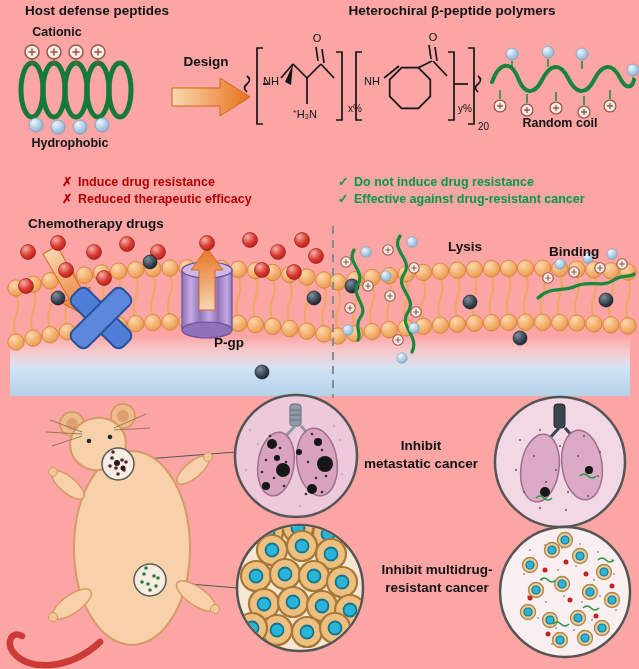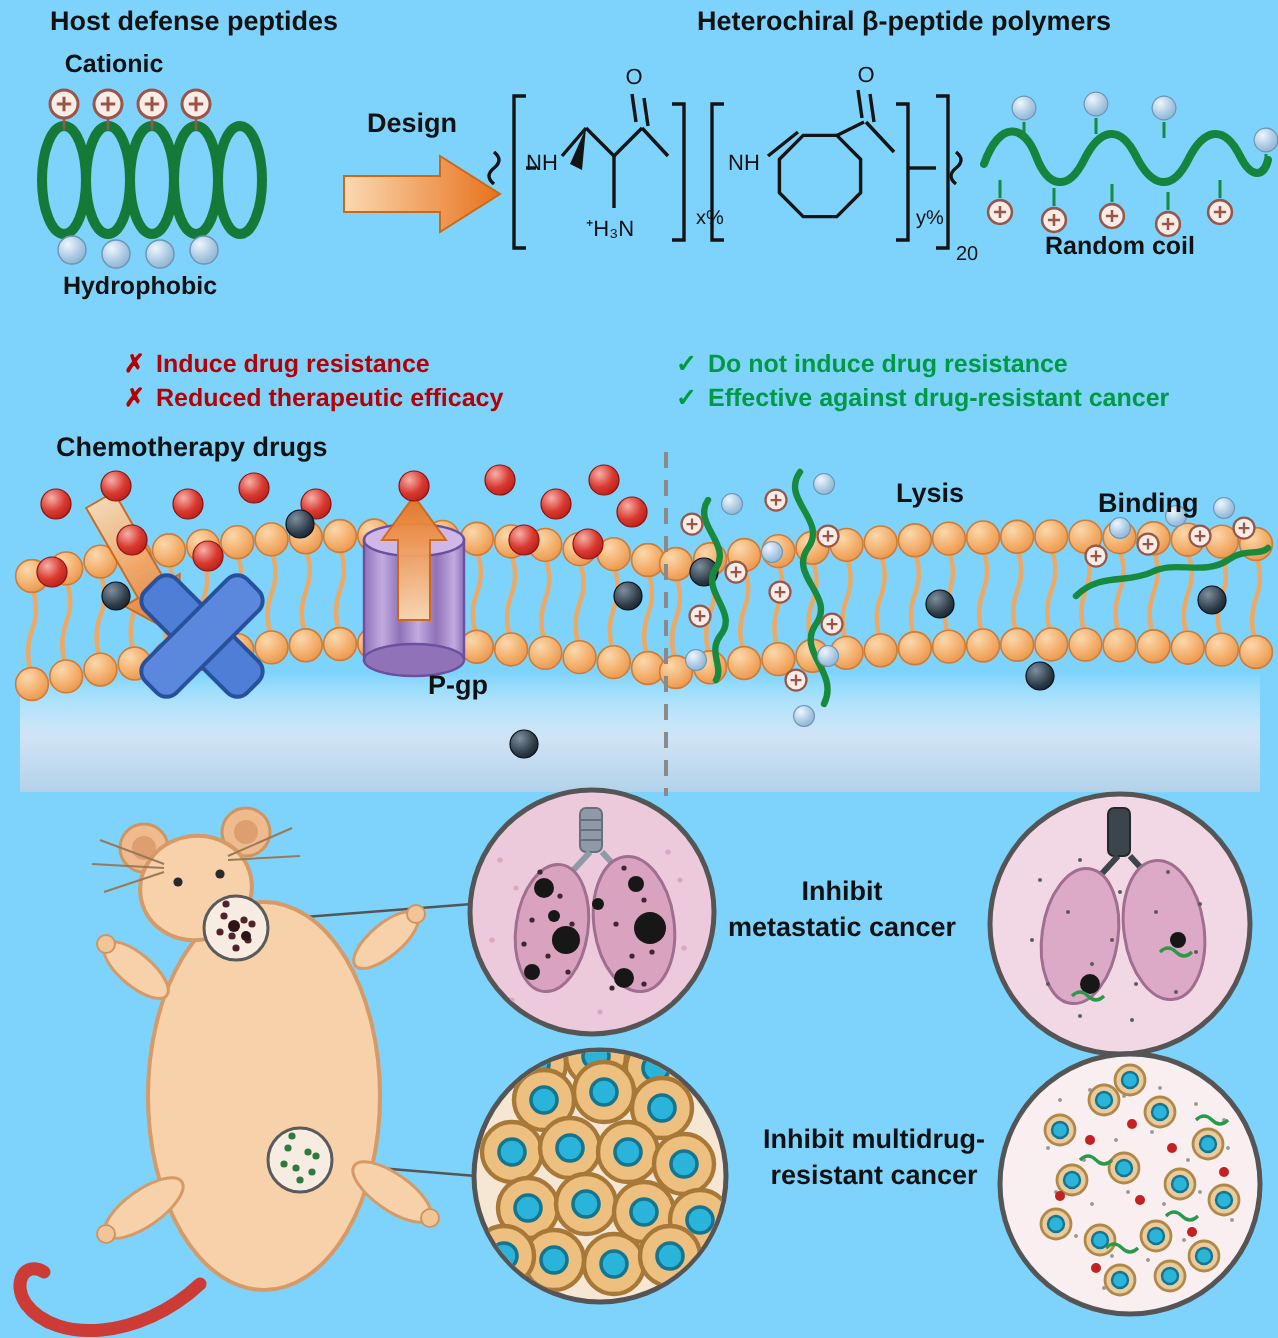--- a/index.html
+++ b/index.html
@@ -1,16 +1,16 @@
 <!DOCTYPE html>
 <html><head>
 <meta charset="utf-8">
 <style>
   html,body{margin:0;padding:0;background:#fff;}
-  #fig{position:relative;width:639px;height:669px;background:#7dd3fc;overflow:hidden;
+  #fig{position:relative;width:639px;height:669px;background:#fca5a5;overflow:hidden;
        font-family:"Liberation Sans",sans-serif;}
   svg{position:absolute;left:0;top:0;}
   text{font-family:"Liberation Sans",sans-serif;fill:#111;}
   .tt{font-size:13.5px;font-weight:bold;}
   .lb{font-size:12.5px;font-weight:bold;}
   .chem{font-size:11px;}
   .sm{font-size:10px;}
   .neg{fill:#b50003;font-size:12.5px;font-weight:bold;}
   .pos{fill:#009a45;font-size:12.5px;font-weight:bold;}
   .blk{font-size:13.5px;font-weight:bold;}

